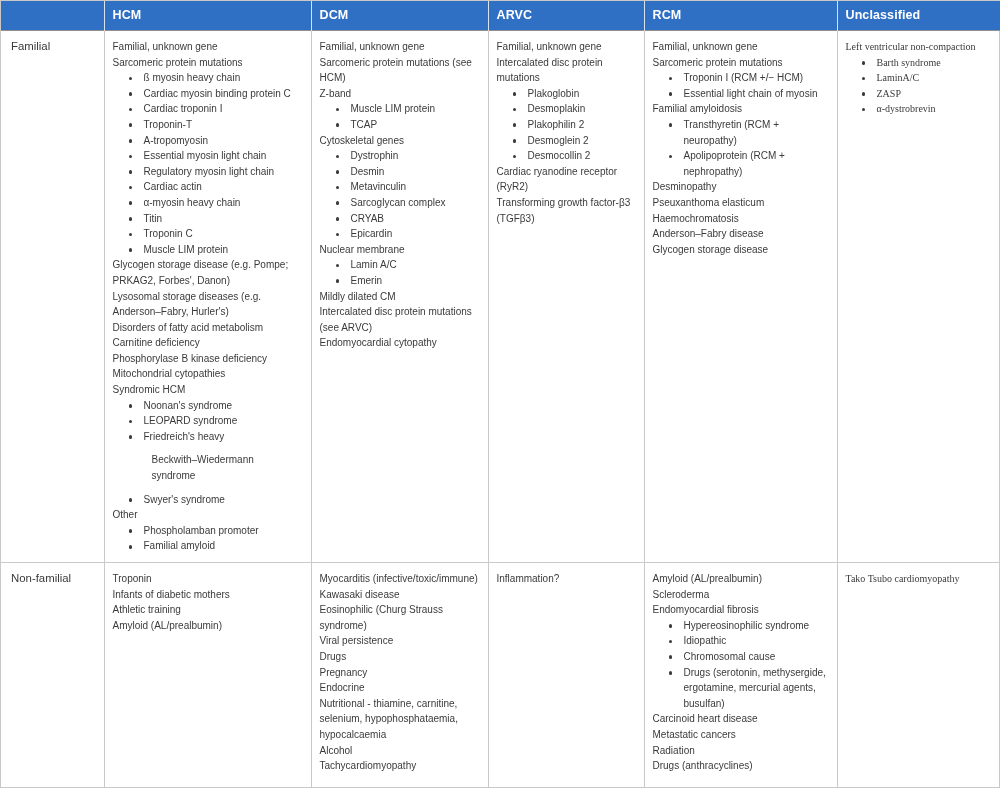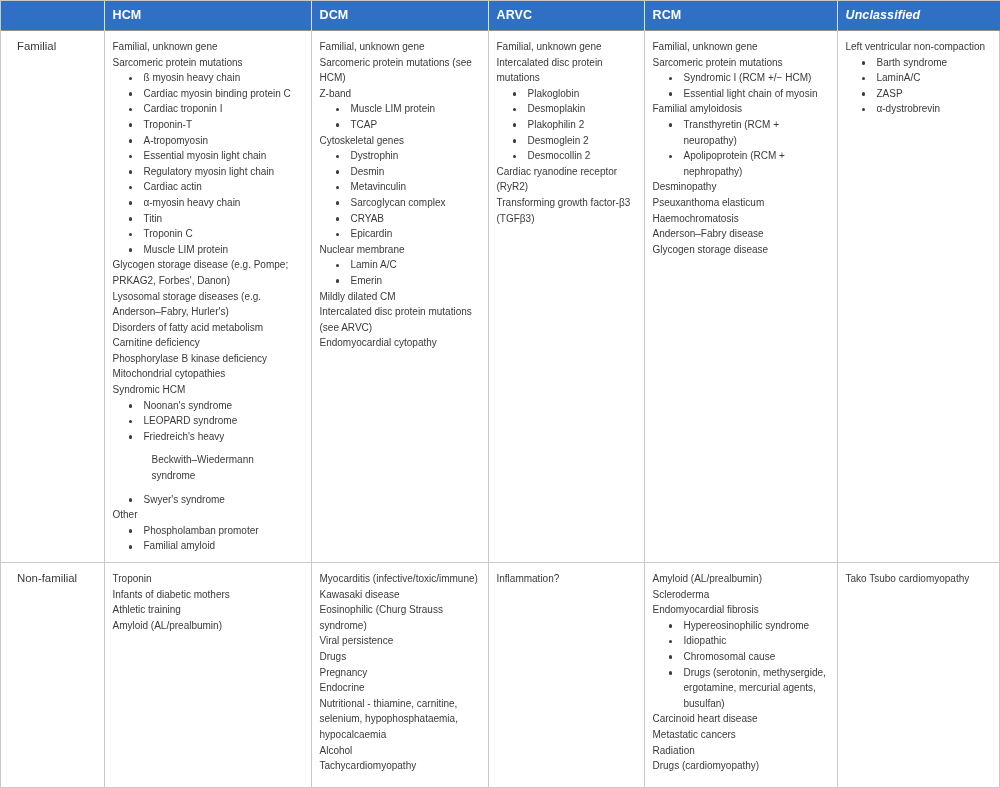--- a/index.html
+++ b/index.html
@@ -33,40 +33,40 @@
     font-size: 12.5px;
     font-weight: bold;
     text-align: left;
     vertical-align: middle;
     padding: 7px 8px 8px 8px;
     height: 24px;
     box-sizing: border-box;
     border-right: 1px solid #d7e2f0;
     letter-spacing: 0.1px;
   }
-  thead th:last-child { border-right: none; font-style: italic; }
+  thead th:last-child { border-right: none; }
   thead th.corner { background: #2f70c4; }
 
   tbody td {
     vertical-align: top;
     border-right: 1px solid #c9c9c9;
     border-top: 1px solid #c9c9c9;
     padding: 8px 8px 8px 8px;
     font-size: 10px;
     line-height: 15.6px;
     box-sizing: border-box;
   }
-  tbody td:last-child { border-right: none; }
+  tbody td:last-child { border-right: none; font-family: Liberation Serif, serif; }
   tbody tr:first-child td { border-top: 1px solid #8f8f8f; }
 
   td.rowhead {
     font-size: 11.4px;
     line-height: 15.6px;
     color: #3a3a3a;
-    padding-left: 16px;
+    padding-left: 10px;
   }
 
   .cell-list {
     margin: 0;
     padding: 0;
     list-style: none;
   }
   .cell-list > li.plain {
     margin: 0;
     padding: 0;
@@ -193,21 +193,21 @@
               <li class="bulleted">Desmoglein 2</li>
               <li class="bulleted">Desmocollin 2</li>
               <li class="plain">Cardiac ryanodine receptor (RyR2)</li>
               <li class="plain">Transforming growth factor-β3 (TGFβ3)</li>
             </ul>
         </td>
         <td>
           <ul class="cell-list">
               <li class="plain">Familial, unknown gene</li>
               <li class="plain">Sarcomeric protein mutations</li>
-              <li class="bulleted">Syndromic I (RCM +/− HCM)</li>
+              <li class="bulleted">Troponin I (RCM +/− HCM)</li>
               <li class="bulleted">Essential light chain of myosin</li>
               <li class="plain">Familial amyloidosis</li>
               <li class="bulleted">Transthyretin (RCM + neuropathy)</li>
               <li class="bulleted">Apolipoprotein (RCM + nephropathy)</li>
               <li class="plain">Desminopathy</li>
               <li class="plain">Pseuxanthoma elasticum</li>
               <li class="plain">Haemochromatosis</li>
               <li class="plain">Anderson–Fabry disease</li>
               <li class="plain">Glycogen storage disease</li>
             </ul>
@@ -256,21 +256,21 @@
               <li class="plain">Amyloid (AL/prealbumin)</li>
               <li class="plain">Scleroderma</li>
               <li class="plain">Endomyocardial fibrosis</li>
               <li class="bulleted">Hypereosinophilic syndrome</li>
               <li class="bulleted">Idiopathic</li>
               <li class="bulleted">Chromosomal cause</li>
               <li class="bulleted">Drugs (serotonin, methysergide, ergotamine, mercurial agents, busulfan)</li>
               <li class="plain">Carcinoid heart disease</li>
               <li class="plain">Metastatic cancers</li>
               <li class="plain">Radiation</li>
-              <li class="plain">Drugs (cardiomyopathy)</li>
+              <li class="plain">Drugs (anthracyclines)</li>
             </ul>
         </td>
         <td>
           <ul class="cell-list">
               <li class="plain">Tako Tsubo cardiomyopathy</li>
             </ul>
         </td>
       </tr>
     </tbody>
   </table>

